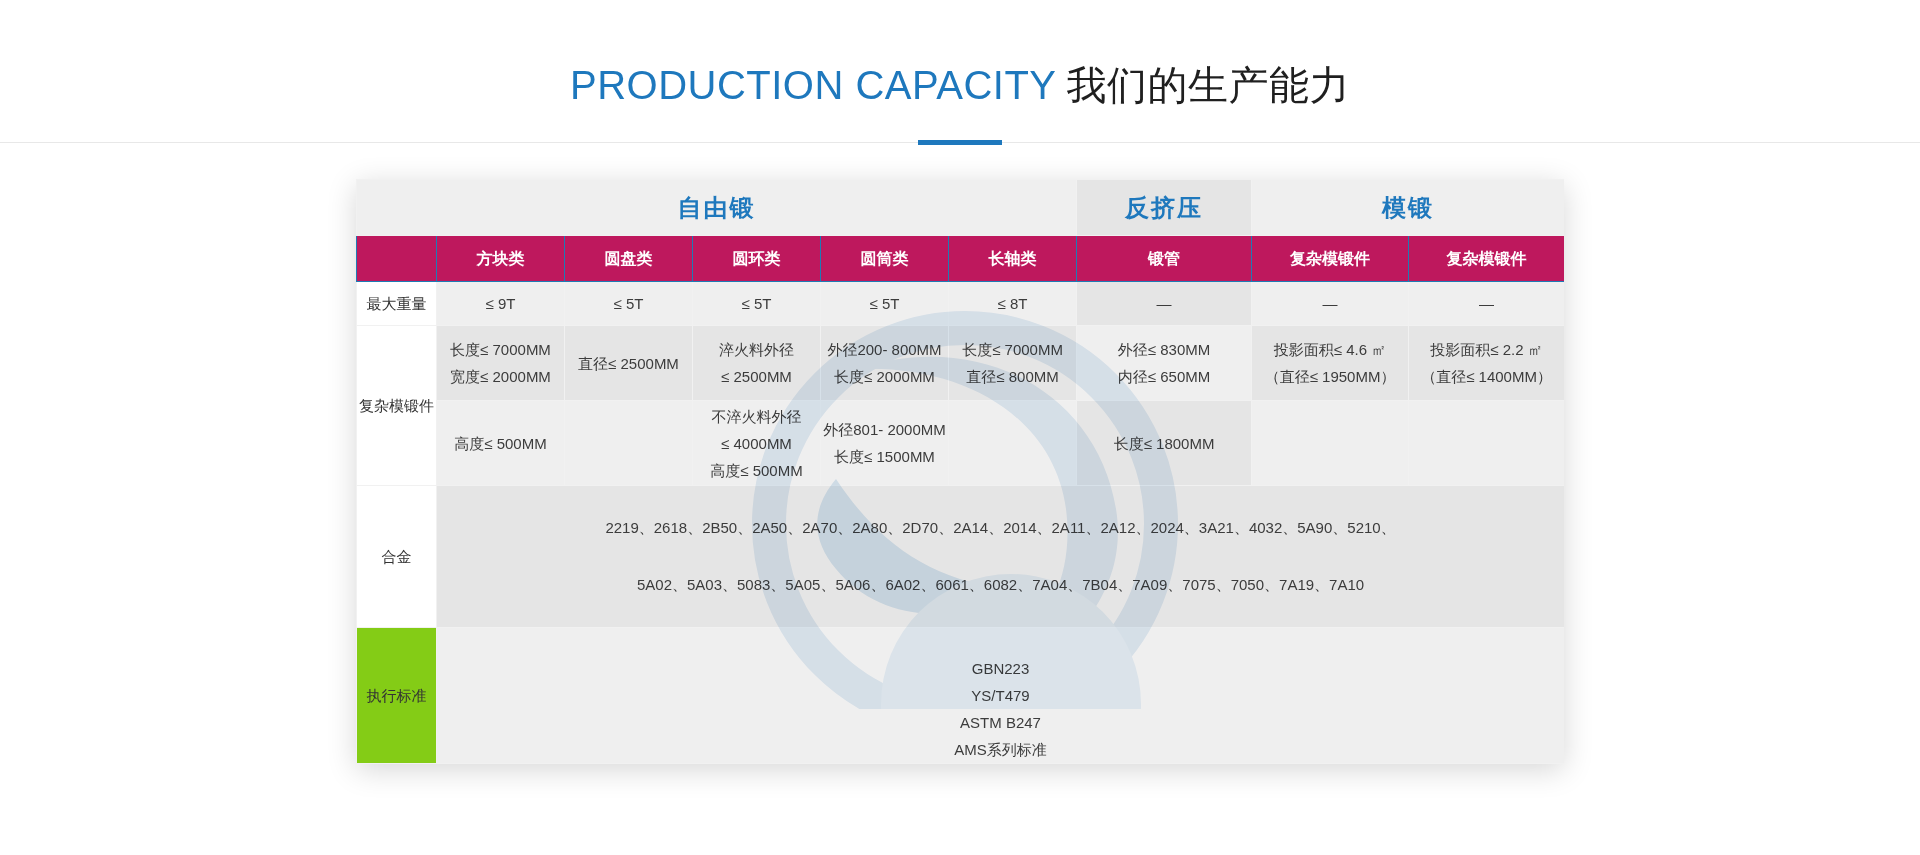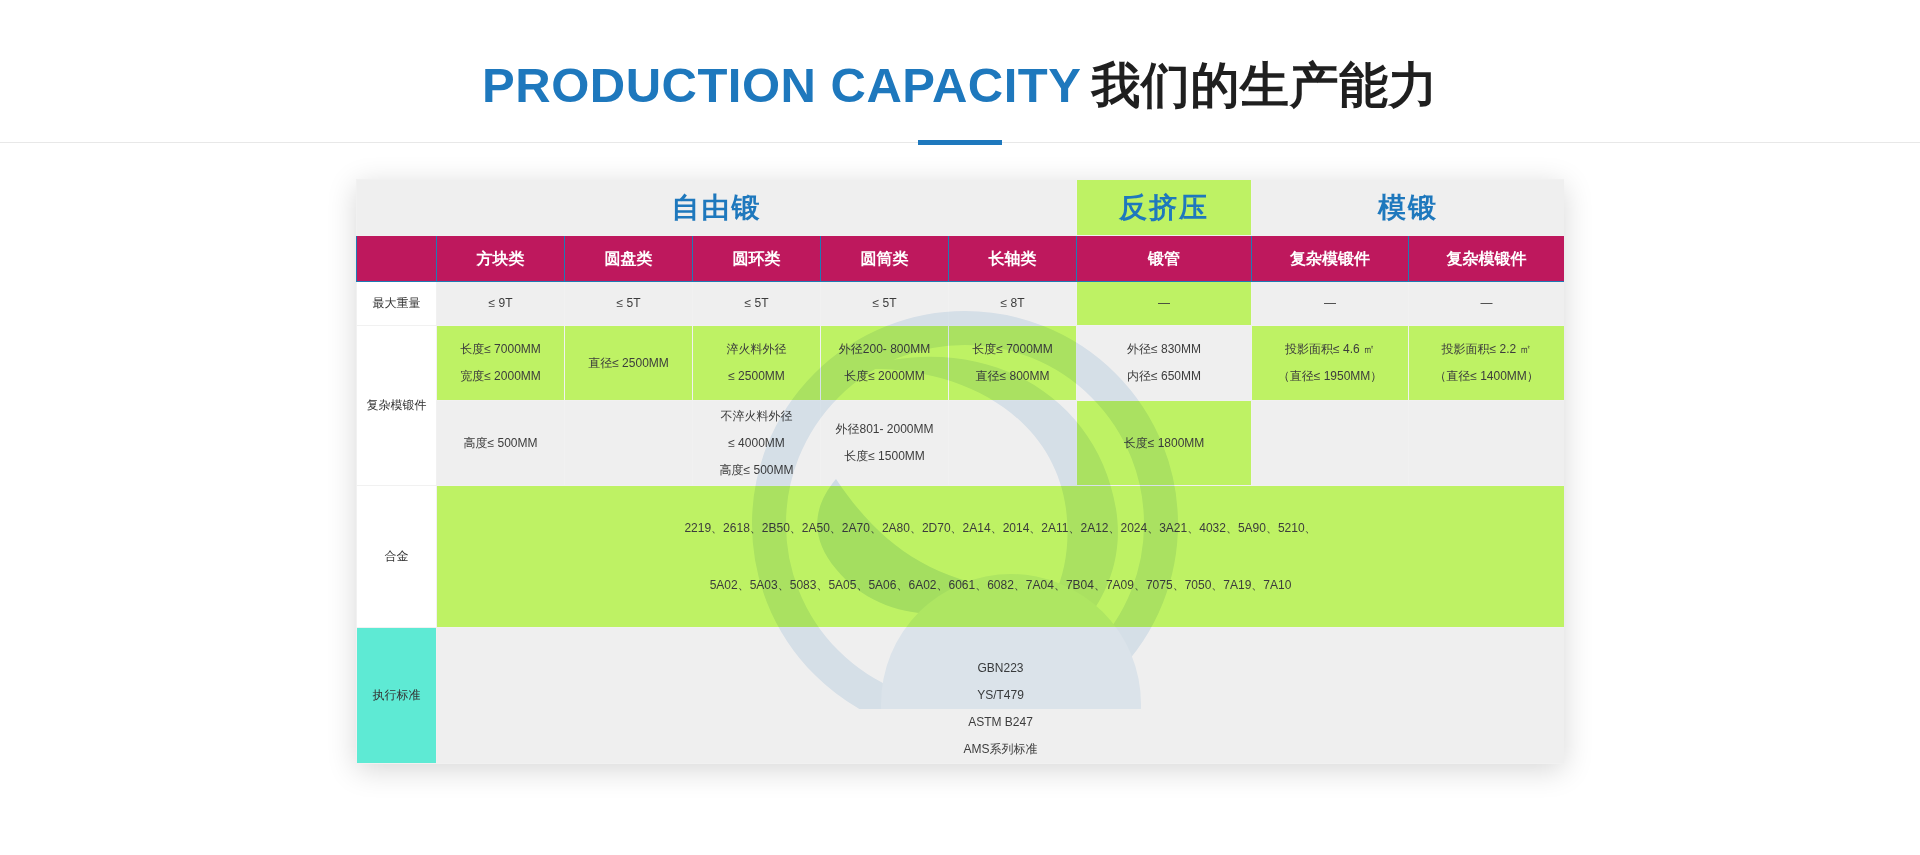--- a/index.html
+++ b/index.html
@@ -16,22 +16,22 @@
     overflow: hidden;
   }
 
   
   .page-header {
     padding-top: 62px;
     text-align: center;
     white-space: nowrap;
   }
   .page-header h1 {
-    font-size: 49px;
-    font-weight: bold;
+    font-size: 40px;
+    font-weight: normal;
     letter-spacing: 0.5px;
     line-height: 46px;
     text-align: center;
   }
   .page-header .en { color: #1e78bd; }
   .page-header .zh { color: #1f1f1f; margin-left: 10px; }
 
   
   .divider {
     position: relative;
@@ -71,32 +71,32 @@
   table.capacity {
     table-layout: fixed;
     width: 1208px;
     border-collapse: collapse;
   }
   .capacity td, .capacity th {
     border: 1px solid #f1f1f1;
     text-align: center;
     vertical-align: middle;
     font-weight: normal;
-    font-size: 12px;
+    font-size: 15px;
     color: #3c3c3c;
     white-space: pre-line;
     line-height: 27px;
   }
   .g { background: #efefef; }
-  .w { background: #bef264; }
+  .w { background: #e5e5e5; }
 
   
   .section-row td {
     height: 55px;
-    font-size: 28px;
+    font-size: 24px;
     font-weight: bold;
     color: #1e78bd;
     letter-spacing: 2px;
     line-height: 55px;
   }
   
   .cols-row td {
     height: 46px;
     background: #be185d;
     border-color: #1e7ab5;
@@ -107,21 +107,21 @@
   .row-weight td, .row-weight th { height: 44px; }
   .row-spec1 td { height: 75px; }
   .row-spec2 td { height: 85px; }
   .row-alloy td, .row-alloy th { height: 135px; }
   .row-standards td, .row-standards th { height: 90px; }
 
   .capacity th {
     background: #ffffff;
     color: #333;
   }
-  .row-standards th { background: #5eead4; }
+  .row-standards th { background: #84cc16; }
 
   .dash { color: #999999; }
 
   .alloy-cell div { line-height: 30px; color: #3c3c3c; }
 
   .std-cell span { margin: 16px 19px; }
 
   
   .watermark {
     position: absolute;

